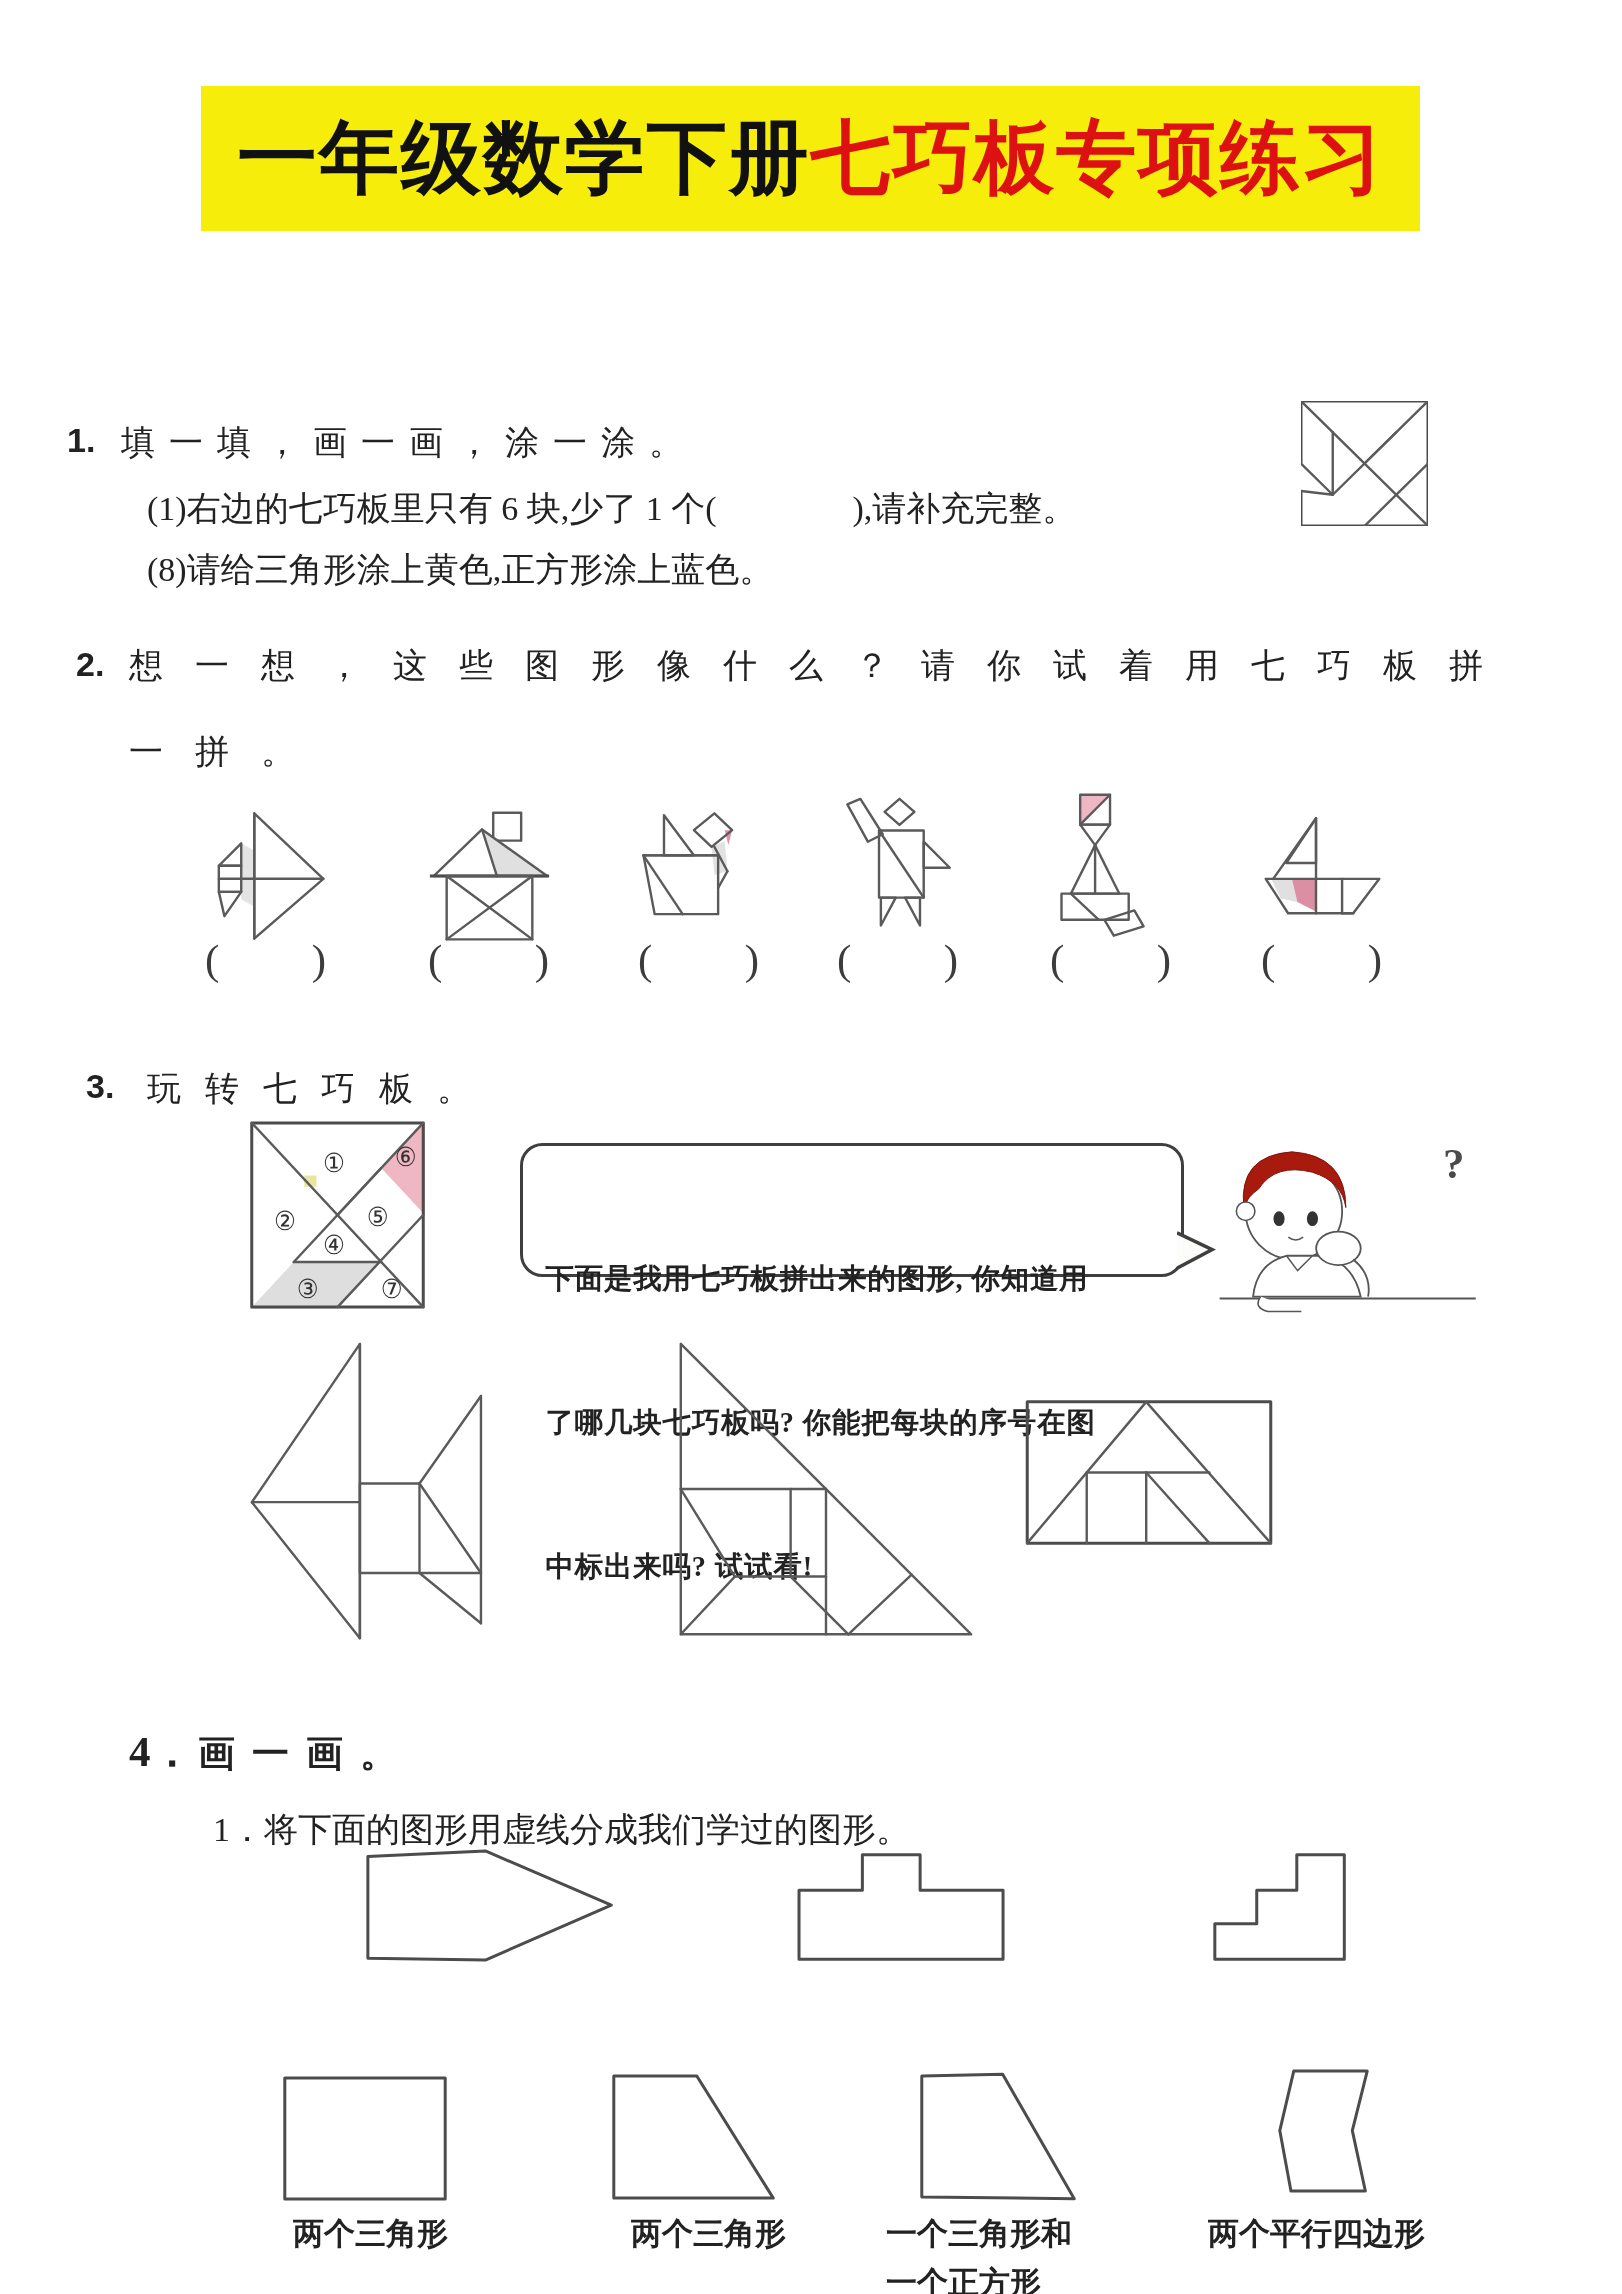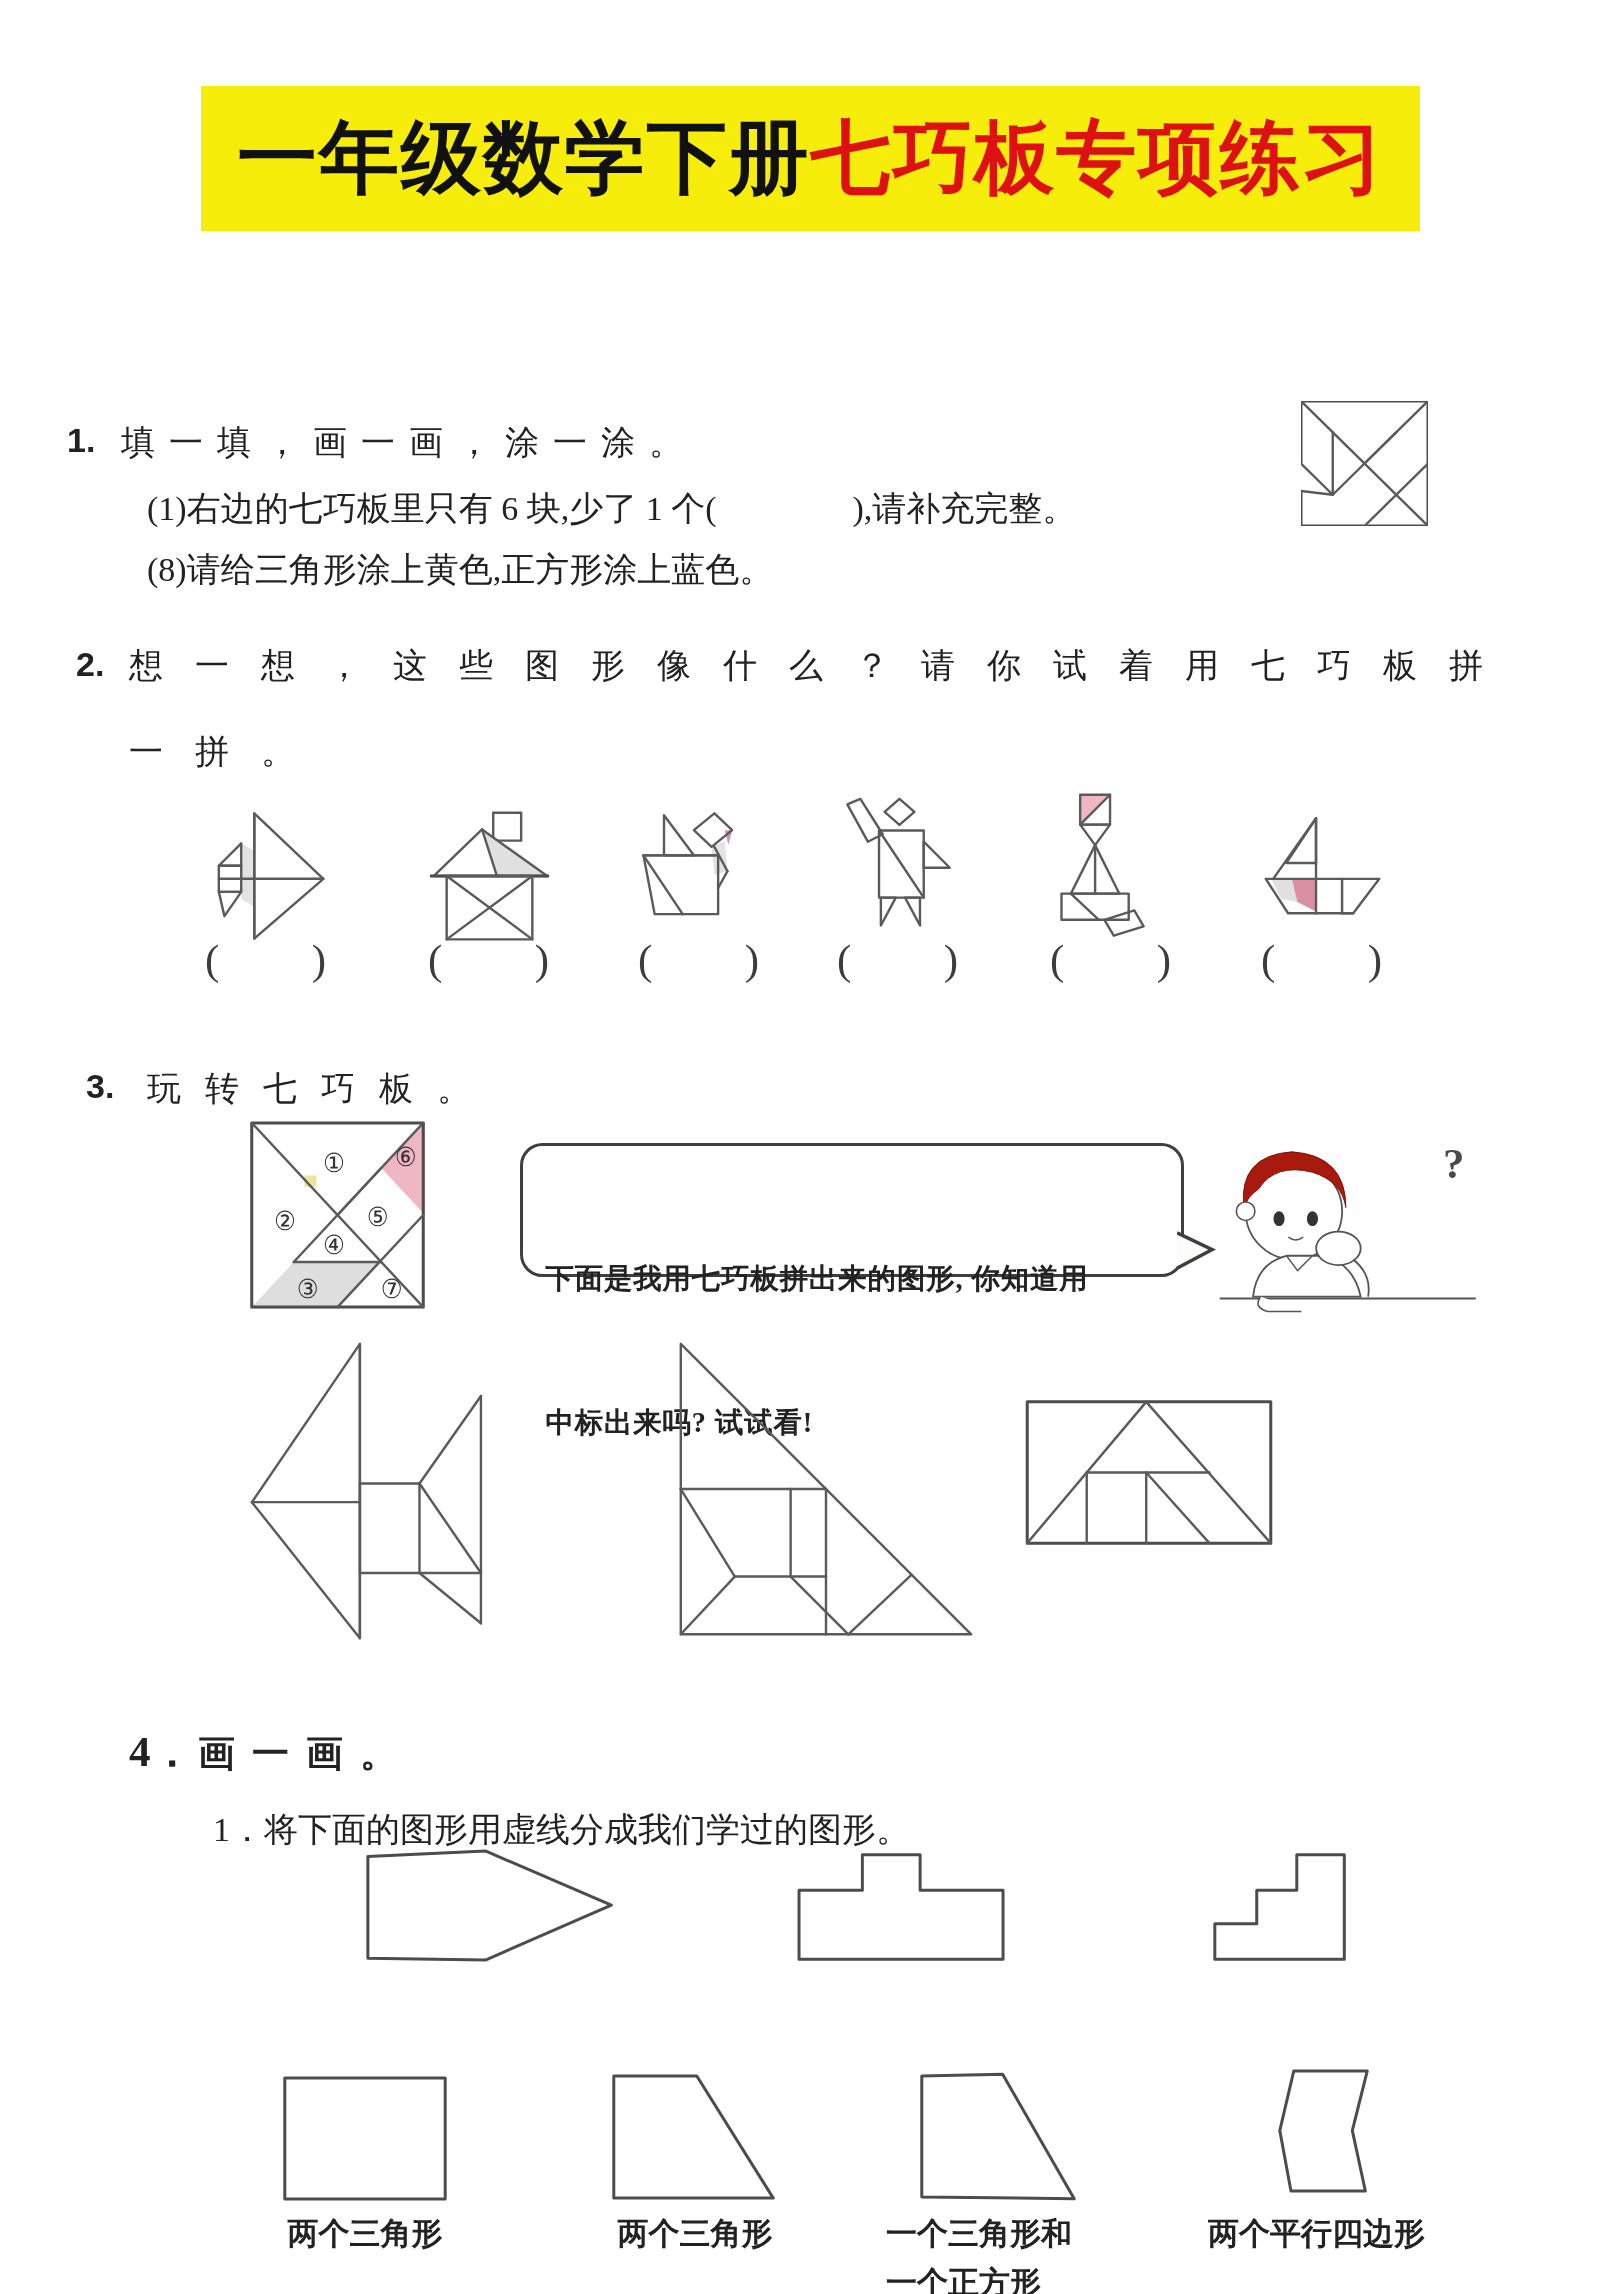--- a/index.html
+++ b/index.html
@@ -20,21 +20,21 @@
   svg *{vector-effect:non-scaling-stroke;}
   .ln{stroke:#5a5a5a;stroke-width:2.4;fill:none;stroke-linejoin:round;stroke-linecap:round;}
   .ln-th{stroke:#4c4c4c;stroke-width:3;fill:none;stroke-linejoin:round;}
   .paren-pair{display:flex;justify-content:space-between;width:121px;font-size:43px;color:#3c3c3c;}
   
   #bubble{left:520px;top:1143px;width:664px;height:134px;border:3.3px solid #3f3f3f;border-radius:22.4px;
           box-sizing:border-box;padding:13px 18.6px 0 22.4px;font-size:28.4px;font-weight:bold;line-height:48px;
           letter-spacing:0.9px;white-space:pre;}
   #bubble-tail{left:1177px;top:1229px;}
   #qmark{left:1443px;top:1139px;font-size:43px;font-weight:bold;color:#4a4a4a;}
-  .shape-label{font-size:31px;font-weight:600;white-space:pre;text-align:center;}
+  .shape-label{font-size:31px;font-weight:600;white-space:pre;text-align:right;}
 </style>
 </head>
 <body>
 
 <div id="page">
 
   <div id="banner" class="abs" style="background:#f6ee0a;">
     <span style="color:#111;">一年级数学下册</span>
       <span style="color:#dd1111;">七巧板专项练习</span>
   </div>
@@ -168,20 +168,21 @@
     <text x="89" y="24" text-anchor="middle" font-size="14" fill="#333">⑥</text>
     <text x="20" y="58" text-anchor="middle" font-size="14" fill="#333">②</text>
     <text x="73" y="56" text-anchor="middle" font-size="14" fill="#333">⑤</text>
     <text x="48" y="71" text-anchor="middle" font-size="14" fill="#333">④</text>
     <text x="33" y="94" text-anchor="middle" font-size="14" fill="#333">③</text>
     <text x="81" y="94" text-anchor="middle" font-size="14" fill="#333">⑦</text>
   </svg>
 
   <div id="bubble" class="abs">
     <div>下面是我用七巧板拼出来的图形, 你知道用</div>
+    <div>了哪几块七巧板吗? 你能把每块的序号在图</div>
     <div>中标出来吗? 试试看!</div>
   </div>
   <svg id="bubble-tail" class="abs" width="39" height="43" viewBox="0 0 42 46">
     <polygon points="0,4 38,22 0,42" fill="#fcfcfa" stroke="none"></polygon>
     <path d="M0,4 L38,22 L0,42" fill="none" stroke="#3f3f3f" stroke-width="3.5"></path>
   </svg>
 
   <svg class="abs" style="left:1204px;top:1111px;" width="280" height="219" viewBox="0 0 150 118">
     <line x1="8" y1="101" x2="146" y2="101" stroke="#555" stroke-width="2"></line>
     <circle cx="48" cy="54" r="26" fill="#fff" stroke="#555" stroke-width="1.8"></circle>

